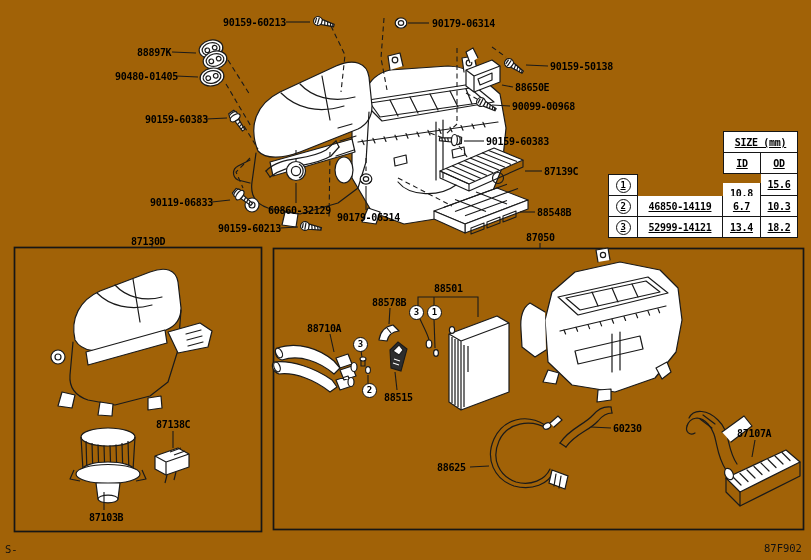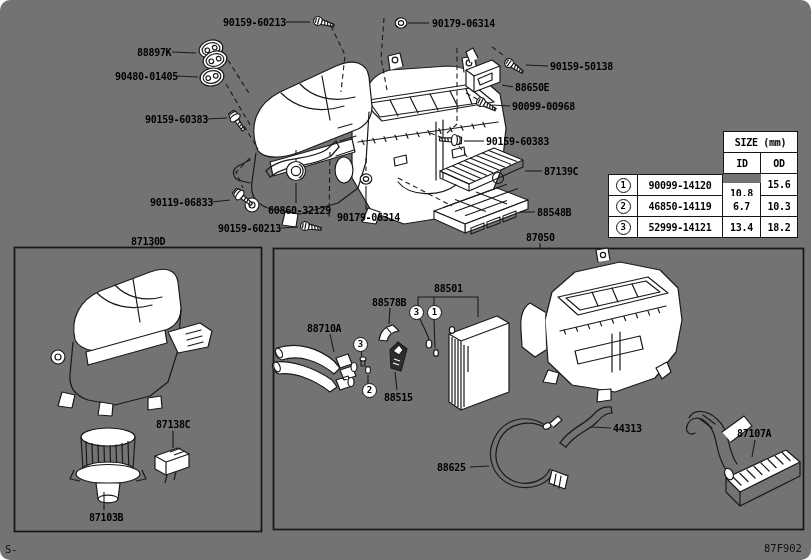--- a/index.html
+++ b/index.html
@@ -1,28 +1,28 @@
 <!DOCTYPE html>
 <html><head>
 <meta charset="utf-8">
 <style>
   html,body{margin:0;padding:0;background:#fff;}
-  .canvas{position:relative;width:811px;height:560px;background:#737373;overflow:hidden;
-          font-family:"DejaVu Sans Mono",monospace;border-radius:10px;}
+  .canvas{position:relative;width:811px;height:560px;background:#a16207;overflow:hidden;
+          font-family:"DejaVu Sans Mono",monospace;}
   svg{position:absolute;left:0;top:0;}
   .callout{position:absolute;font:bold 10px/11px "DejaVu Sans Mono",monospace;
            color:#000;white-space:nowrap;letter-spacing:-0.3px;}
   .plain{position:absolute;font:10.5px/11px "DejaVu Sans Mono",monospace;color:#111;white-space:nowrap;}
   .ringmark{position:absolute;width:13px;height:13px;border:1.4px solid #111;border-radius:50%;
             background:#fff;font:bold 9px/13px "DejaVu Sans Mono",monospace;text-align:center;color:#000;}
   
   .sizetable{position:absolute;left:608px;top:131px;width:190px;height:108px;}
   .sizetable .cell{position:absolute;box-sizing:border-box;display:flex;align-items:center;
                    justify-content:center;font:bold 10px "DejaVu Sans Mono",monospace;color:#000;
-                   letter-spacing:-0.3px;background:#fff;}
+                   letter-spacing:-0.3px;background:#fff;text-decoration:underline;}
   .b-all{border:1.6px solid #161616;}
   .b-lrb{border:1.6px solid #161616;border-top:none;}
   .b-rb{border:1.6px solid #161616;border-top:none;border-left:none;}
   .b-trb{border:1.6px solid #161616;border-left:none;}
   .tmark{width:13px;height:13px;border:1.3px solid #111;border-radius:50%;
          font:bold 9px/13px "DejaVu Sans Mono",monospace;text-align:center;}
 </style>
 </head>
 <body>
 
@@ -320,38 +320,37 @@
   <div class="callout" style="left:337px;top:212px">90179-06314</div>
   <div class="callout" style="left:218px;top:223px">90159-60213</div>
   <div class="callout" style="left:131px;top:236px">87130D</div>
   <div class="callout" style="left:526px;top:232px">87050</div>
   <div class="callout" style="left:307px;top:323px">88710A</div>
   <div class="callout" style="left:372px;top:297px">88578B</div>
   <div class="callout" style="left:434px;top:283px">88501</div>
   <div class="callout" style="left:384px;top:392px">88515</div>
   <div class="callout" style="left:156px;top:419px">87138C</div>
   <div class="callout" style="left:89px;top:512px">87103B</div>
-  <div class="callout" style="left:613px;top:423px">44313</div>
+  <div class="callout" style="left:613px;top:423px">60230</div>
   <div class="callout" style="left:437px;top:462px">88625</div>
   <div class="callout" style="left:737px;top:428px">87107A</div>
 
   <div class="ringmark" style="left:409px;top:305px">3</div>
   <div class="ringmark" style="left:427px;top:305px">1</div>
   <div class="ringmark" style="left:353px;top:337px">3</div>
   <div class="ringmark" style="left:362px;top:383px">2</div>
 
   <div class="sizetable">
     <div class="cell b-all" style="left:115px;top:0;width:75px;height:22px">SIZE (mm)</div>
     <div class="cell b-lrb" style="left:115px;top:22px;width:38px;height:21px">ID</div>
     <div class="cell b-rb" style="left:153px;top:22px;width:37px;height:21px">OD</div>
 
     <div class="cell b-all" style="left:0;top:43px;width:30px;height:22px">
         <span class="tmark">1</span>
       </div>
-    <div class="cell b-trb" style="left:30px;top:43px;width:85px;height:22px">90099-14120</div>
     <div class="cell b-rb" style="left:115px;top:52px;width:38px;height:22px">10.8</div>
     <div class="cell b-rb" style="left:153px;top:43px;width:37px;height:22px">15.6</div>
 
     <div class="cell b-lrb" style="left:0;top:65px;width:30px;height:21px">
         <span class="tmark">2</span>
       </div>
     <div class="cell b-rb" style="left:30px;top:65px;width:85px;height:21px">46850-14119</div>
     <div class="cell b-rb" style="left:115px;top:65px;width:38px;height:21px">6.7</div>
     <div class="cell b-rb" style="left:153px;top:65px;width:37px;height:21px">10.3</div>
 

